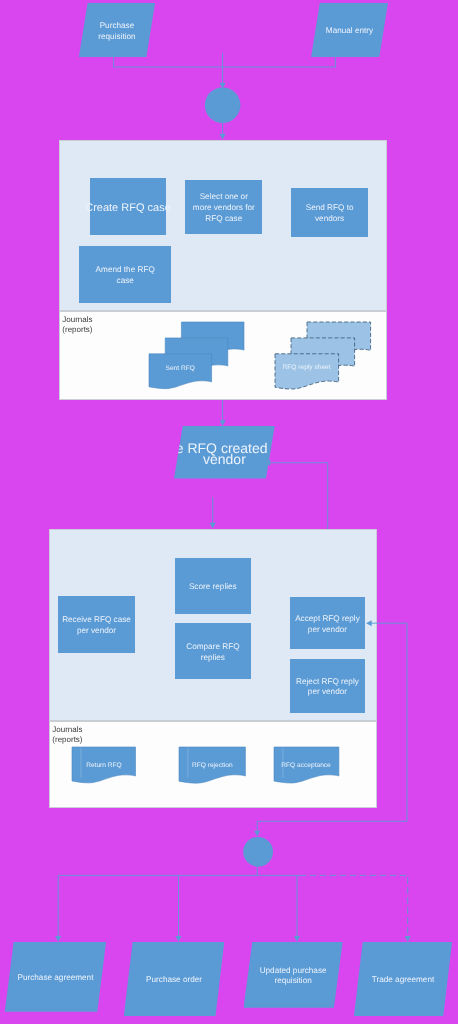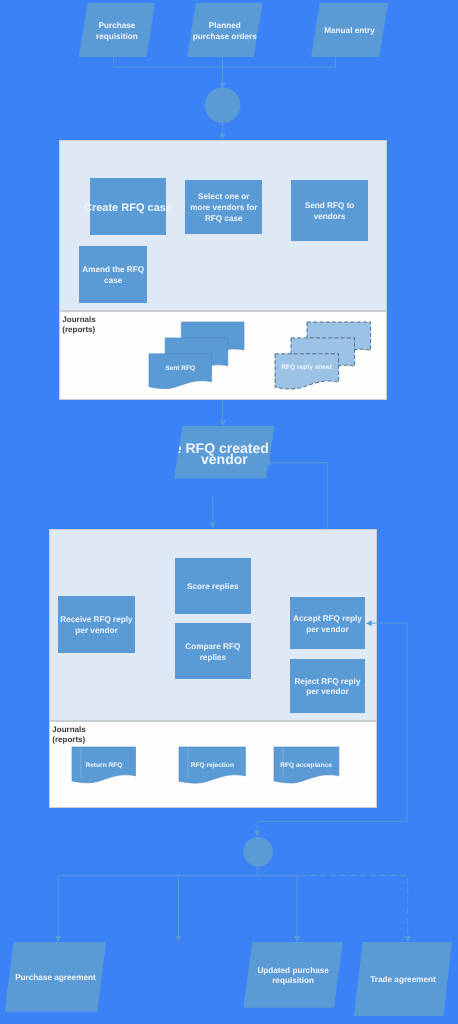--- a/index.html
+++ b/index.html
@@ -1,20 +1,20 @@
 <!DOCTYPE html>
 <html><head>
 <meta charset="utf-8">
 <title>RFQ process flow</title>
 <style>
   html,body{margin:0;padding:0;background:#ffffff;}
   body{width:458px;height:1024px;position:relative;overflow:hidden;
        font-family:"Liberation Sans",sans-serif;
        -webkit-font-smoothing:antialiased;text-rendering:geometricPrecision;}
-  #stage{position:absolute;left:0;top:0;width:458px;height:1024px;background:#3b82f6;overflow:hidden;font-weight:bold;}
+  #stage{position:absolute;left:0;top:0;width:458px;height:1024px;background:#d946ef;overflow:hidden;}
 
   .group{position:absolute;background:#dee9f5;border:1px solid #c9ced4;box-sizing:border-box;}
   .journal-band{position:absolute;background:#fdfdfe;border:1px solid #c9ced4;box-sizing:border-box;}
   .journal-label{position:absolute;color:#3a3a3a;font-size:8px;line-height:10.4px;white-space:pre;}
 
   .task{position:absolute;background:#5b9bd5;color:#edf3fb;line-height:10.7px;
         display:flex;align-items:center;justify-content:center;text-align:center;white-space:pre;}
   .task>span,.para>span{display:block;position:relative;top:1.6px;}
 
   .para{position:absolute;background:#5b9bd5;color:#edf3fb;line-height:10.7px;
@@ -55,31 +55,29 @@
       <line x1="178.50" y1="875.40" x2="178.50" y2="936.00"></line>
       <path d="M175.45,936.10 L181.55,936.10 L178.50,941.80 Z" stroke="none" fill="#5b9bd5"></path>
       <line x1="297.00" y1="875.40" x2="297.00" y2="936.00"></line>
       <path d="M293.95,936.10 L300.05,936.10 L297.00,941.80 Z" stroke="none" fill="#5b9bd5"></path>
       <path d="M299.5,875.4 L407.7,875.4 L407.7,936.0" fill="none" stroke-dasharray="6.8 3.2"></path>
       <path d="M404.65,936.10 L410.75,936.10 L407.70,941.80 Z" stroke="none" fill="#5b9bd5"></path>
       <circle cx="258.1" cy="851.8" r="14.9" fill="#5b9bd5" stroke="none"></circle>
 </svg>
 <div class="para" style="left:78.8px;top:2.9px;width:76.3px;height:54.5px;clip-path:polygon(11.533% 0%,100% 0%,88.467% 100%,0% 100%);font-size:8.20px"><span>Purchase
 requisition</span></div>
-<div class="para" style="left:187.1px;top:2.9px;width:75.4px;height:54.5px;clip-path:polygon(11.671% 0%,100% 0%,88.329% 100%,0% 100%);font-size:8.20px"><span>Planned
-purchase orders</span></div>
 <div class="para" style="left:311px;top:2.9px;width:77.0px;height:54.5px;clip-path:polygon(11.429% 0%,100% 0%,88.571% 100%,0% 100%);font-size:8.20px"><span>Manual entry</span></div>
 <div class="group" style="left:58.5px;top:139.5px;width:328px;height:171.5px;"></div>
 <div class="task" style="left:90px;top:178.3px;width:76.0px;height:57.0px;font-size:11px"><span>Create RFQ case</span></div>
 <div class="task" style="left:185.3px;top:179.5px;width:77.0px;height:54.6px;font-size:8.20px"><span>Select one or
 more vendors for
 RFQ case</span></div>
-<div class="task" style="left:290.8px;top:180px;width:77.6px;height:61px;font-size:8.20px"><span>Send RFQ to
+<div class="task" style="left:290.8px;top:188px;width:77.6px;height:49px;font-size:8.20px"><span>Send RFQ to
 vendors</span></div>
-<div class="task" style="left:79.2px;top:245.5px;width:68px;height:57.5px;font-size:8.20px"><span>Amend the RFQ
+<div class="task" style="left:79.2px;top:245.5px;width:92px;height:57.5px;font-size:8.20px"><span>Amend the RFQ
 case</span></div>
 <div class="journal-band" style="left:58.5px;top:311px;width:328px;height:88.5px;"></div>
 <div class="journal-label" style="left:62.3px;top:315.0px;">Journals
 (reports)</div>
 <div class="docstack" style="left:148.9px;top:322.0px;width:95.0px;height:68.7px;">
       <svg width="95.00" height="68.66" viewBox="0 0 95.00 68.66">
         <path d="M0,0 L62.60,0 L62.60,28.10 C59.78,27.22 56.65,26.97 51.33,26.97 C43.82,26.97 35.06,30.42 26.92,33.11 C21.91,34.42 19.41,34.86 16.28,34.86 C10.02,34.86 4.70,33.86 0.00,32.98 Z" transform="translate(32.40,0.00)" fill="#5b9bd5" stroke="#4b88c0" stroke-width="0.60"></path>
         <path d="M0,0 L62.60,0 L62.60,28.10 C59.78,27.22 56.65,26.97 51.33,26.97 C43.82,26.97 35.06,30.42 26.92,33.11 C21.91,34.42 19.41,34.86 16.28,34.86 C10.02,34.86 4.70,33.86 0.00,32.98 Z" transform="translate(16.20,15.90)" fill="#5b9bd5" stroke="#4b88c0" stroke-width="0.60"></path>
         <path d="M0,0 L62.60,0 L62.60,28.10 C59.78,27.22 56.65,26.97 51.33,26.97 C43.82,26.97 35.06,30.42 26.92,33.11 C21.91,34.42 19.41,34.86 16.28,34.86 C10.02,34.86 4.70,33.86 0.00,32.98 Z" transform="translate(0.00,31.80)" fill="#5b9bd5" stroke="#4b88c0" stroke-width="0.60"></path>
       </svg>
@@ -89,21 +87,21 @@
       <svg width="95.60" height="69.07" viewBox="0 0 95.60 69.07">
         <path d="M0,0 L63.60,0 L63.60,28.40 C60.74,27.51 57.56,27.26 52.15,27.26 C44.52,27.26 35.62,30.75 27.35,33.49 C22.26,34.82 19.72,35.27 16.54,35.27 C10.18,35.27 4.77,34.25 0.00,33.36 Z" transform="translate(32.00,0.00)" fill="#9cc3e5" stroke="#3d5f7d" stroke-width="0.85" stroke-dasharray="4.1 2.1"></path>
         <path d="M0,0 L63.60,0 L63.60,28.40 C60.74,27.51 57.56,27.26 52.15,27.26 C44.52,27.26 35.62,30.75 27.35,33.49 C22.26,34.82 19.72,35.27 16.54,35.27 C10.18,35.27 4.77,34.25 0.00,33.36 Z" transform="translate(16.00,15.90)" fill="#9cc3e5" stroke="#3d5f7d" stroke-width="0.85" stroke-dasharray="4.1 2.1"></path>
         <path d="M0,0 L63.60,0 L63.60,28.40 C60.74,27.51 57.56,27.26 52.15,27.26 C44.52,27.26 35.62,30.75 27.35,33.49 C22.26,34.82 19.72,35.27 16.54,35.27 C10.18,35.27 4.77,34.25 0.00,33.36 Z" transform="translate(0.00,31.80)" fill="#9cc3e5" stroke="#3d5f7d" stroke-width="0.85" stroke-dasharray="4.1 2.1"></path>
       </svg>
       <div class="doc-label" style="left:0px;top:41.80px;width:63.6px;font-size:6.60px;">RFQ reply sheet</div>
     </div>
 <div class="para" style="left:174px;top:425.5px;width:100.8px;height:53px;clip-path:polygon(8.730% 0%,100% 0%,91.270% 100%,0% 100%);font-size:14px"><span>One RFQ created per
 vendor</span></div>
 <div class="group" style="left:48.5px;top:528.5px;width:328px;height:192px;"></div>
-<div class="task" style="left:58.3px;top:595.5px;width:76.4px;height:57.0px;font-size:8.20px"><span>Receive RFQ reply
+<div class="task" style="left:58.3px;top:595.5px;width:76.4px;height:57.0px;font-size:8.20px"><span>Receive RFQ case
 per vendor</span></div>
 <div class="task" style="left:174.8px;top:557.9px;width:76.0px;height:56.1px;font-size:8.20px"><span>Score replies</span></div>
 <div class="task" style="left:174.9px;top:623.2px;width:76.0px;height:56.1px;font-size:8.20px"><span>Compare RFQ
 replies</span></div>
 <div class="task" style="left:289.8px;top:596.7px;width:75.3px;height:52.8px;font-size:8.20px"><span>Accept RFQ reply
 per vendor</span></div>
 <div class="task" style="left:289.8px;top:658.9px;width:75.3px;height:53.9px;font-size:8.20px"><span>Reject RFQ reply
 per vendor</span></div>
 <svg class="wires" viewBox="0 0 458 1024" stroke="#5b9bd5" stroke-width="0.9" fill="none">
       <line x1="407" y1="623.2" x2="370" y2="623.2"></line>
@@ -127,16 +125,17 @@
       <div class="doc-label" style="left:0px;top:14.20px;width:66.4px;font-size:6.60px;">RFQ rejection</div>
     </div>
 <div class="docstack" style="left:273.6px;top:746.6px;width:64.9px;height:38.0px;">
       <svg width="64.90" height="38.01" viewBox="0 0 64.90 38.01">
         <path d="M0,0 L64.90,0 L64.90,29.00 C61.98,28.09 58.73,27.83 53.22,27.83 C45.43,27.83 36.34,31.40 27.91,34.19 C22.71,35.55 20.12,36.01 16.87,36.01 C10.38,36.01 4.87,34.97 0.00,34.06 Z" transform="translate(0.00,0.00)" fill="#5b9bd5" stroke="#4b88c0" stroke-width="0.60"></path>
         <line x1="8.90" y1="0.60" x2="8.90" y2="30.95" stroke="#7fb2de" stroke-width="0.8"></line>
       </svg>
       <div class="doc-label" style="left:0px;top:14.20px;width:64.9px;font-size:6.60px;">RFQ acceptance</div>
     </div>
 <div class="para" style="left:4.8px;top:941.8px;width:101.3px;height:70px;clip-path:polygon(8.687% 0%,100% 0%,91.313% 100%,0% 100%);font-size:8.20px"><span>Purchase agreement</span></div>
+<div class="para" style="left:123.8px;top:941.8px;width:100.5px;height:74.4px;clip-path:polygon(8.756% 0%,100% 0%,91.244% 100%,0% 100%);font-size:8.20px"><span>Purchase order</span></div>
 <div class="para" style="left:243.5px;top:941.8px;width:99.2px;height:66px;clip-path:polygon(8.871% 0%,100% 0%,91.129% 100%,0% 100%);font-size:8.20px"><span>Updated purchase
 requisition</span></div>
 <div class="para" style="left:353.9px;top:941.8px;width:98.2px;height:74.4px;clip-path:polygon(8.961% 0%,100% 0%,91.039% 100%,0% 100%);font-size:8.20px"><span>Trade agreement</span></div>
 </div>
 
 </body></html>

